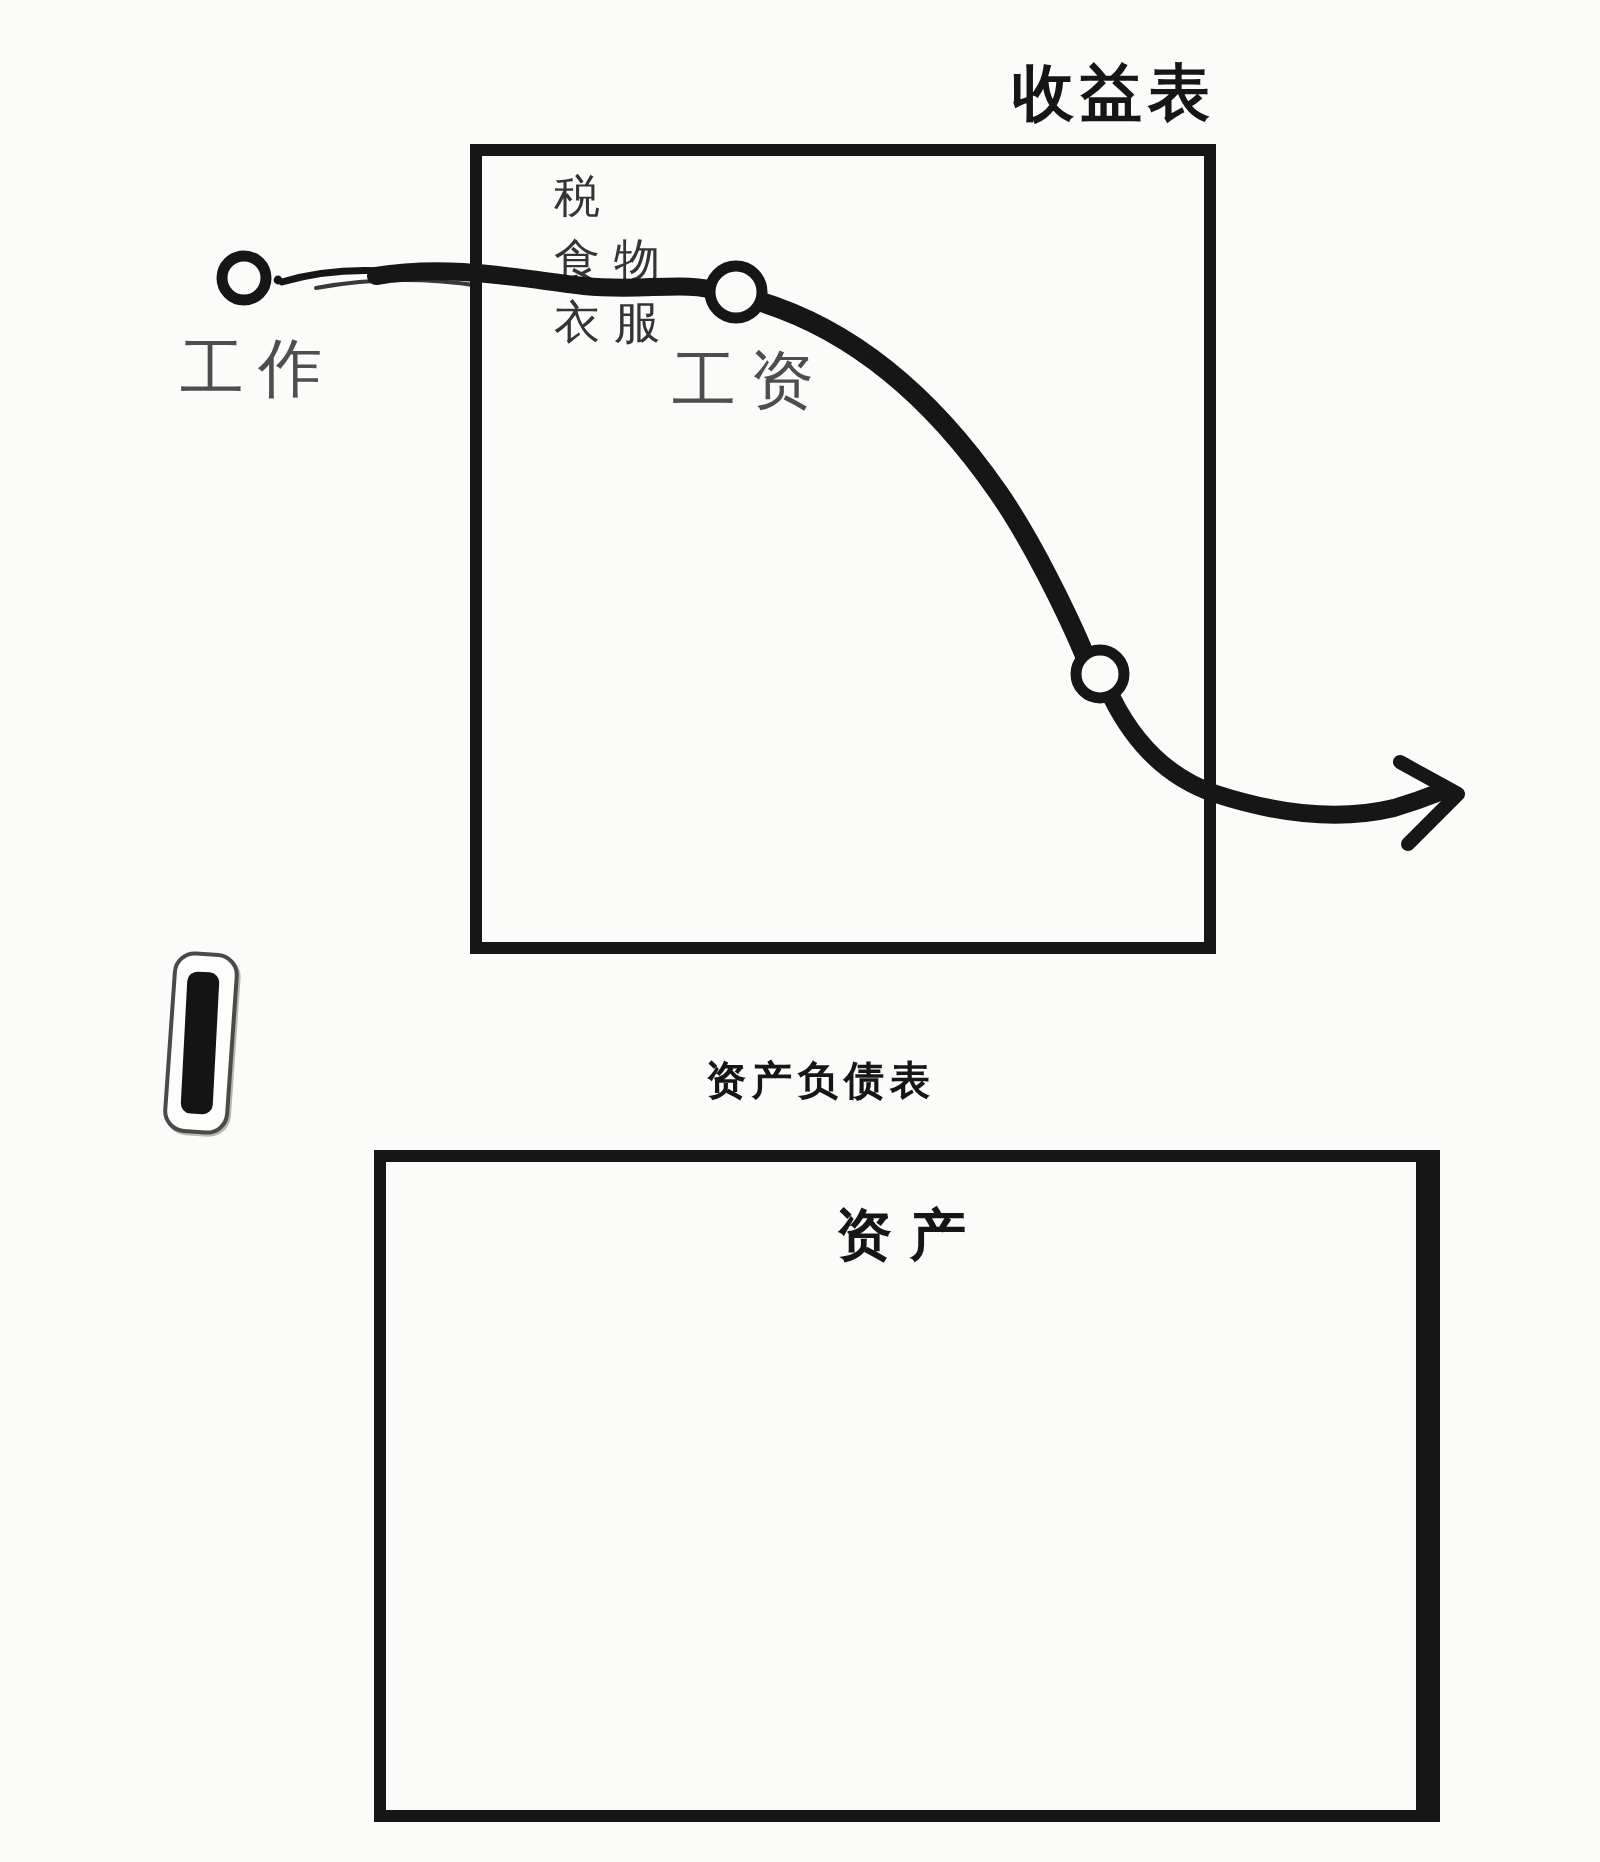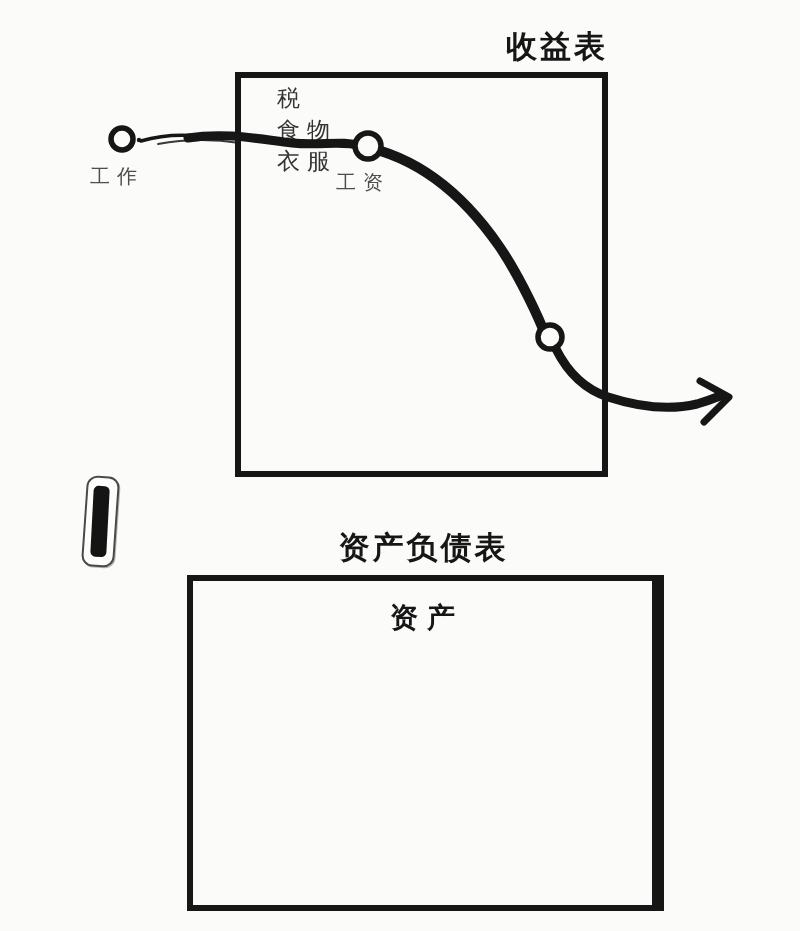--- a/index.html
+++ b/index.html
@@ -16,22 +16,22 @@
     overflow:hidden;
     font-family:"Liberation Sans","DejaVu Sans",sans-serif;
   }
   
   .is-title{
     position:absolute;left:235px;top:26px;width:373px;
     text-align:right;font-size:31px;font-weight:700;
     letter-spacing:3px;color:var(--ink);
   }
   .bs-title{
-    position:absolute;left:187px;top:527px;width:473px;
-    text-align:center;font-size:31px;font-weight:700;
+    position:absolute;left:174px;top:527px;width:473px;
+    text-align:center;font-size:20px;font-weight:700;
     letter-spacing:3px;color:var(--ink);
   }
   
   .is-box{
     position:absolute;left:235px;top:72px;width:373px;height:405px;
     border:6px solid var(--ink);box-sizing:border-box;
     display:flex;flex-direction:column;
   }
   .is-income{
     height:195px;border-bottom:6px solid var(--ink);box-sizing:border-box;
@@ -44,39 +44,39 @@
   .exp-list{margin:5px 0 0 36px;}
   .exp-item{
     font-family:"Liberation Serif","DejaVu Serif",serif;
     font-size:23px;line-height:31.5px;letter-spacing:7px;
     color:var(--serif-ink);
   }
   
   .flow-label{
     position:absolute;
     font-family:Liberation Serif, serif;
-    font-size:20px;letter-spacing:7px;color:var(--gray-ink);
+    font-size:32px;letter-spacing:7px;color:var(--gray-ink);
     white-space:nowrap;
   }
   .flow-label.work{left:90px;top:163px;}
   .flow-label.salary{left:336px;top:169px;}
   
   .doodle{
     position:absolute;left:84px;top:476px;width:33px;height:91px;
     border:2px solid #4a4a4a;border-radius:11px;background:#fdfdfc;
     box-sizing:border-box;transform:rotate(4deg);
     box-shadow:1px 1px 0 0 #b9b9b4;
   }
   .doodle-inner{
     position:absolute;left:6px;right:7px;top:8px;bottom:8px;
     background:#141414;border-radius:5px;transform:rotate(-1deg);
   }
   
   .bs-box{
-    position:absolute;left:187px;top:575px;width:477px;height:336px;
+    position:absolute;left:187px;top:575px;width:533px;height:336px;
     border:6px solid var(--ink);box-sizing:border-box;
     display:flex;
   }
   .bs-col{flex:1;}
   .bs-divider{width:6px;background:var(--ink);}
   .col-hdr{
     display:block;margin-top:18px;text-align:center;
     font-size:28px;font-weight:700;letter-spacing:9px;color:var(--ink);
     text-indent:9px; 
   }

